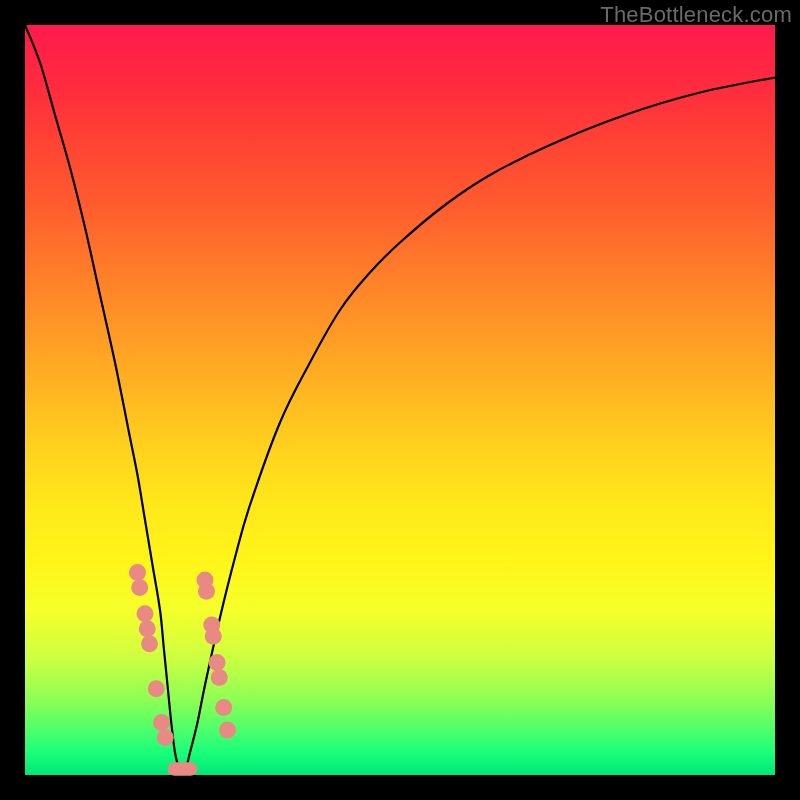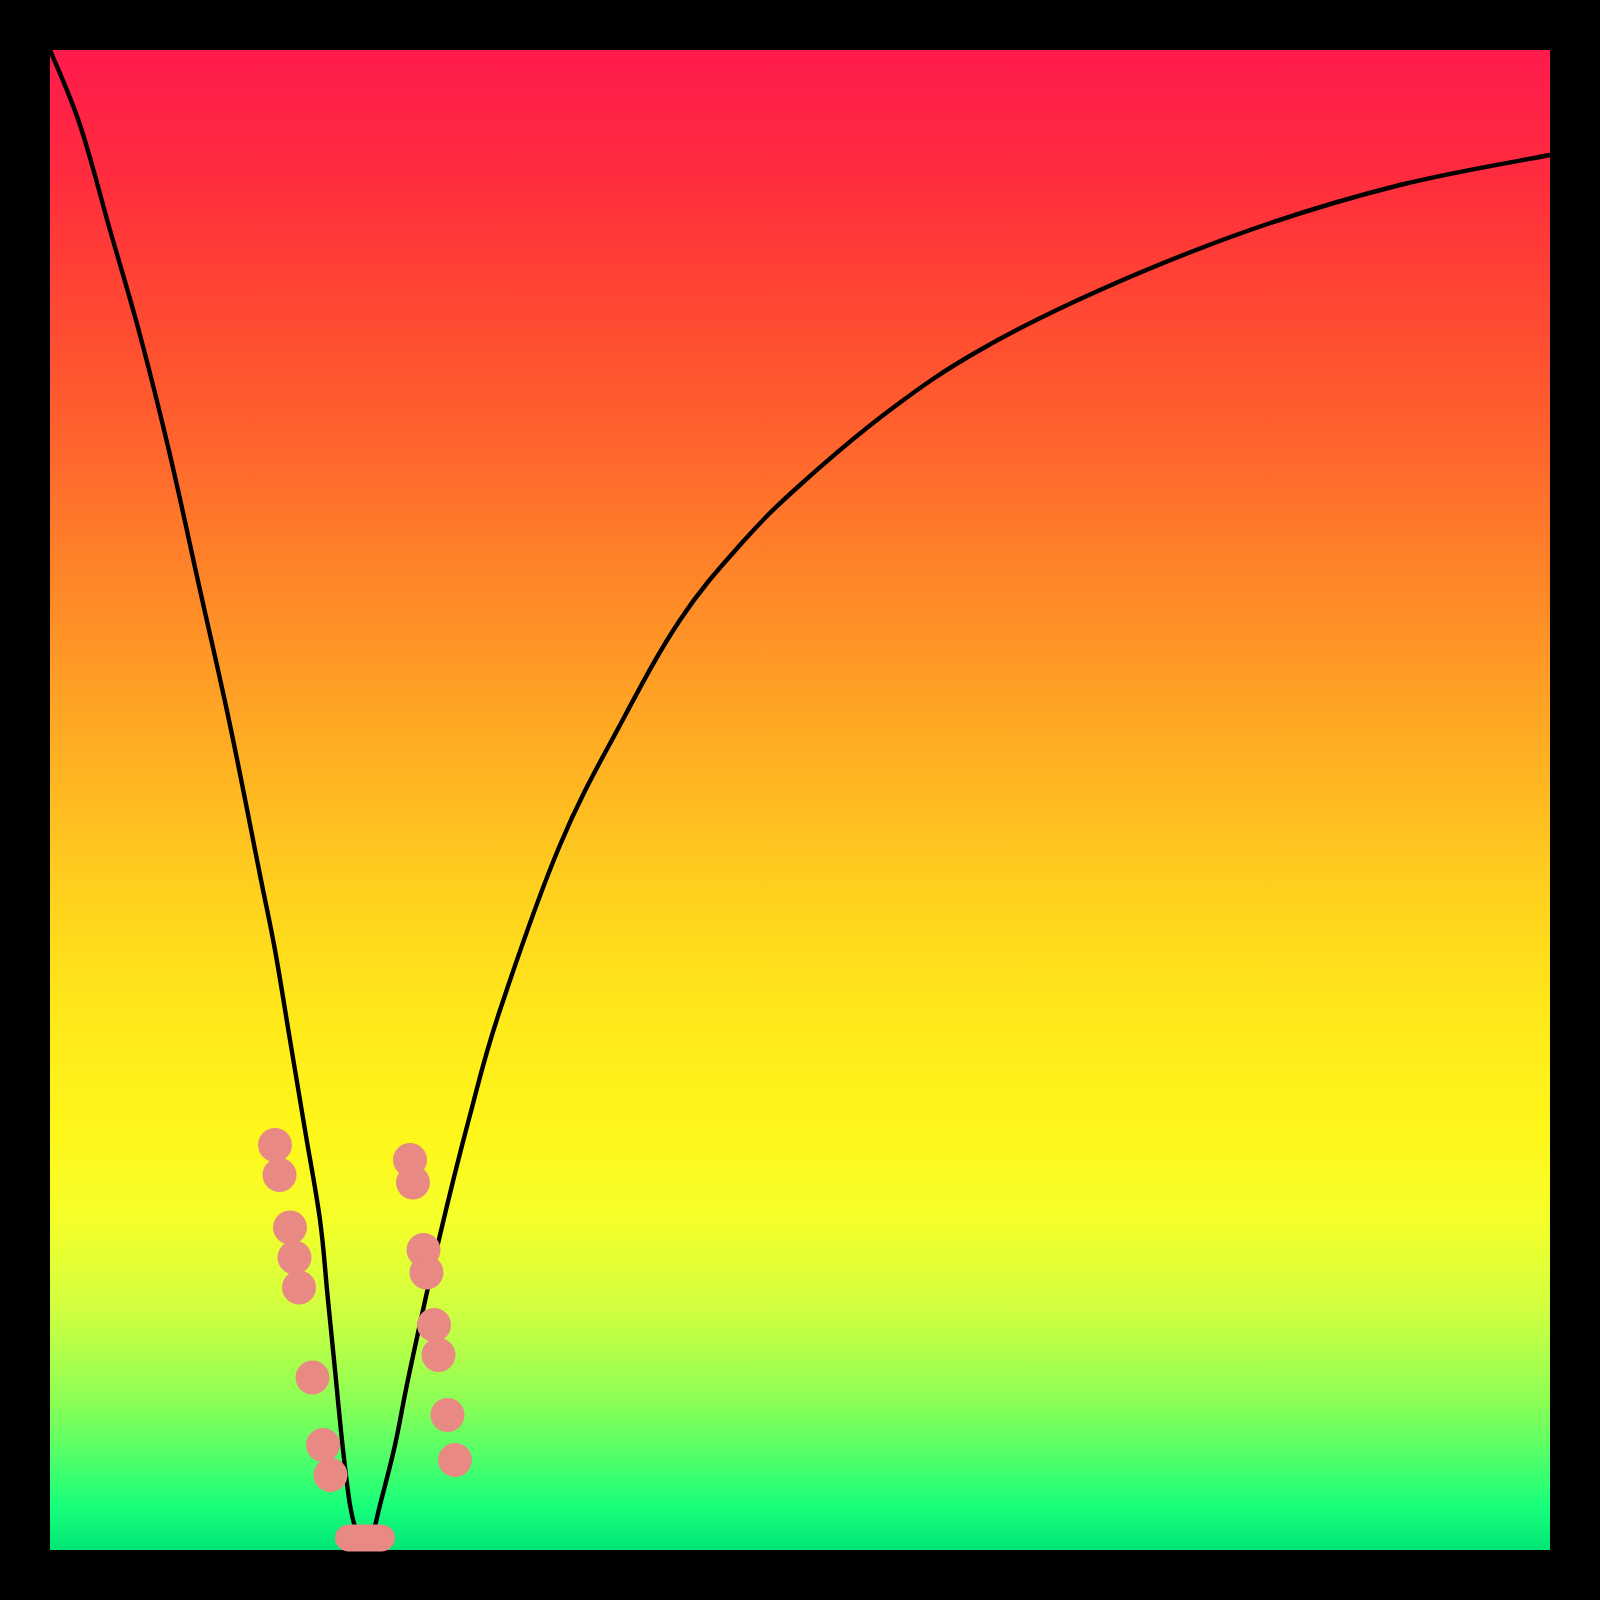--- a/index.html
+++ b/index.html
@@ -74,20 +74,21 @@
   .marker-pill {
     fill: #e88a83;
     stroke: none;
   }
 </style>
 </head>
 <body>
 
 <div class="frame">
 
+  <div class="watermark">TheBottleneck.com</div>
 
   <div class="plot-area">
     <svg id="plot-svg" viewBox="0 0 750 750">
       <path id="curve-left" class="curve" d="M 0 0 C 2.6999999999999997 6.75, 9.600000000000001 21.3, 15 37.5 C 20.4 53.7, 24.6 71.1, 30 90 C 35.4 108.9, 39.6 122.25, 45 142.5 C 50.4 162.75, 54.6 179.55, 60 202.5 C 65.4 225.45, 69.6 245.70000000000002, 75 270 C 80.4 294.3, 84.6 311.84999999999997, 90 337.49999999999994 C 95.4 363.1499999999999, 100.95000000000002 392.25, 105.00000000000001 412.5 C 109.05000000000001 432.75, 109.8 435.15, 112.5 450 C 115.2 464.85, 117.3 478.8, 120 495 C 122.7 511.2, 124.80000000000001 523.8, 127.50000000000001 540 C 130.20000000000002 556.2, 132.975 570.15, 135 585 C 137.025 599.85, 137.4 609, 138.75 622.5 C 140.1 636, 141.15 646.5, 142.5 660 C 143.85 673.5, 144.9 685.35, 146.25 697.5 C 147.6 709.65, 148.65 719.4, 150 727.5 C 151.35 735.6, 152.4 738.45, 153.75 742.5 C 155.1 746.55, 156.825 748.65, 157.5 750"></path>
       <path id="curve-right" class="curve" d="M 157.5 750 C 158.175 748.65, 159.9 746.55, 161.25 742.5 C 162.6 738.45, 162.975 735.6, 165 727.5 C 167.025 719.4, 169.8 709.65, 172.5 697.5 C 175.2 685.35, 175.95 678.9, 180 660 C 184.05 641.1, 189.6 615.45, 195 592.5 C 200.4 569.55, 204.60000000000002 552.75, 210.00000000000003 532.5 C 215.40000000000003 512.25, 216.9 504.3, 225 480 C 233.1 455.7, 244.20000000000002 423.15000000000003, 255.00000000000003 397.5 C 265.8 371.84999999999997, 274.2 357.74999999999994, 285 337.49999999999994 C 295.8 317.24999999999994, 304.2 301.2, 315 285 C 325.8 268.8, 334.2 259.6499999999999, 345 247.49999999999994 C 355.8 235.34999999999994, 361.5 229.64999999999998, 375 217.5 C 388.5 205.35000000000002, 403.80000000000007 192.15, 420.00000000000006 180 C 436.20000000000005 167.85, 446.1 160.8, 465 150 C 483.9 139.2, 500.7 130.8, 525 120 C 549.3 109.2, 573 99.45, 600 90 C 627 80.55, 648 74.25, 675 67.5 C 702 60.75, 736.5 55.2, 750 52.5"></path>
       <g id="markers-left">
           <circle cx="112.5" cy="547.5" r="8.5" class="marker"></circle>
           <circle cx="114.75" cy="562.5" r="8.5" class="marker"></circle>
           <circle cx="120" cy="588.75" r="8.5" class="marker"></circle>
           <circle cx="122.25" cy="603.75" r="8.5" class="marker"></circle>

